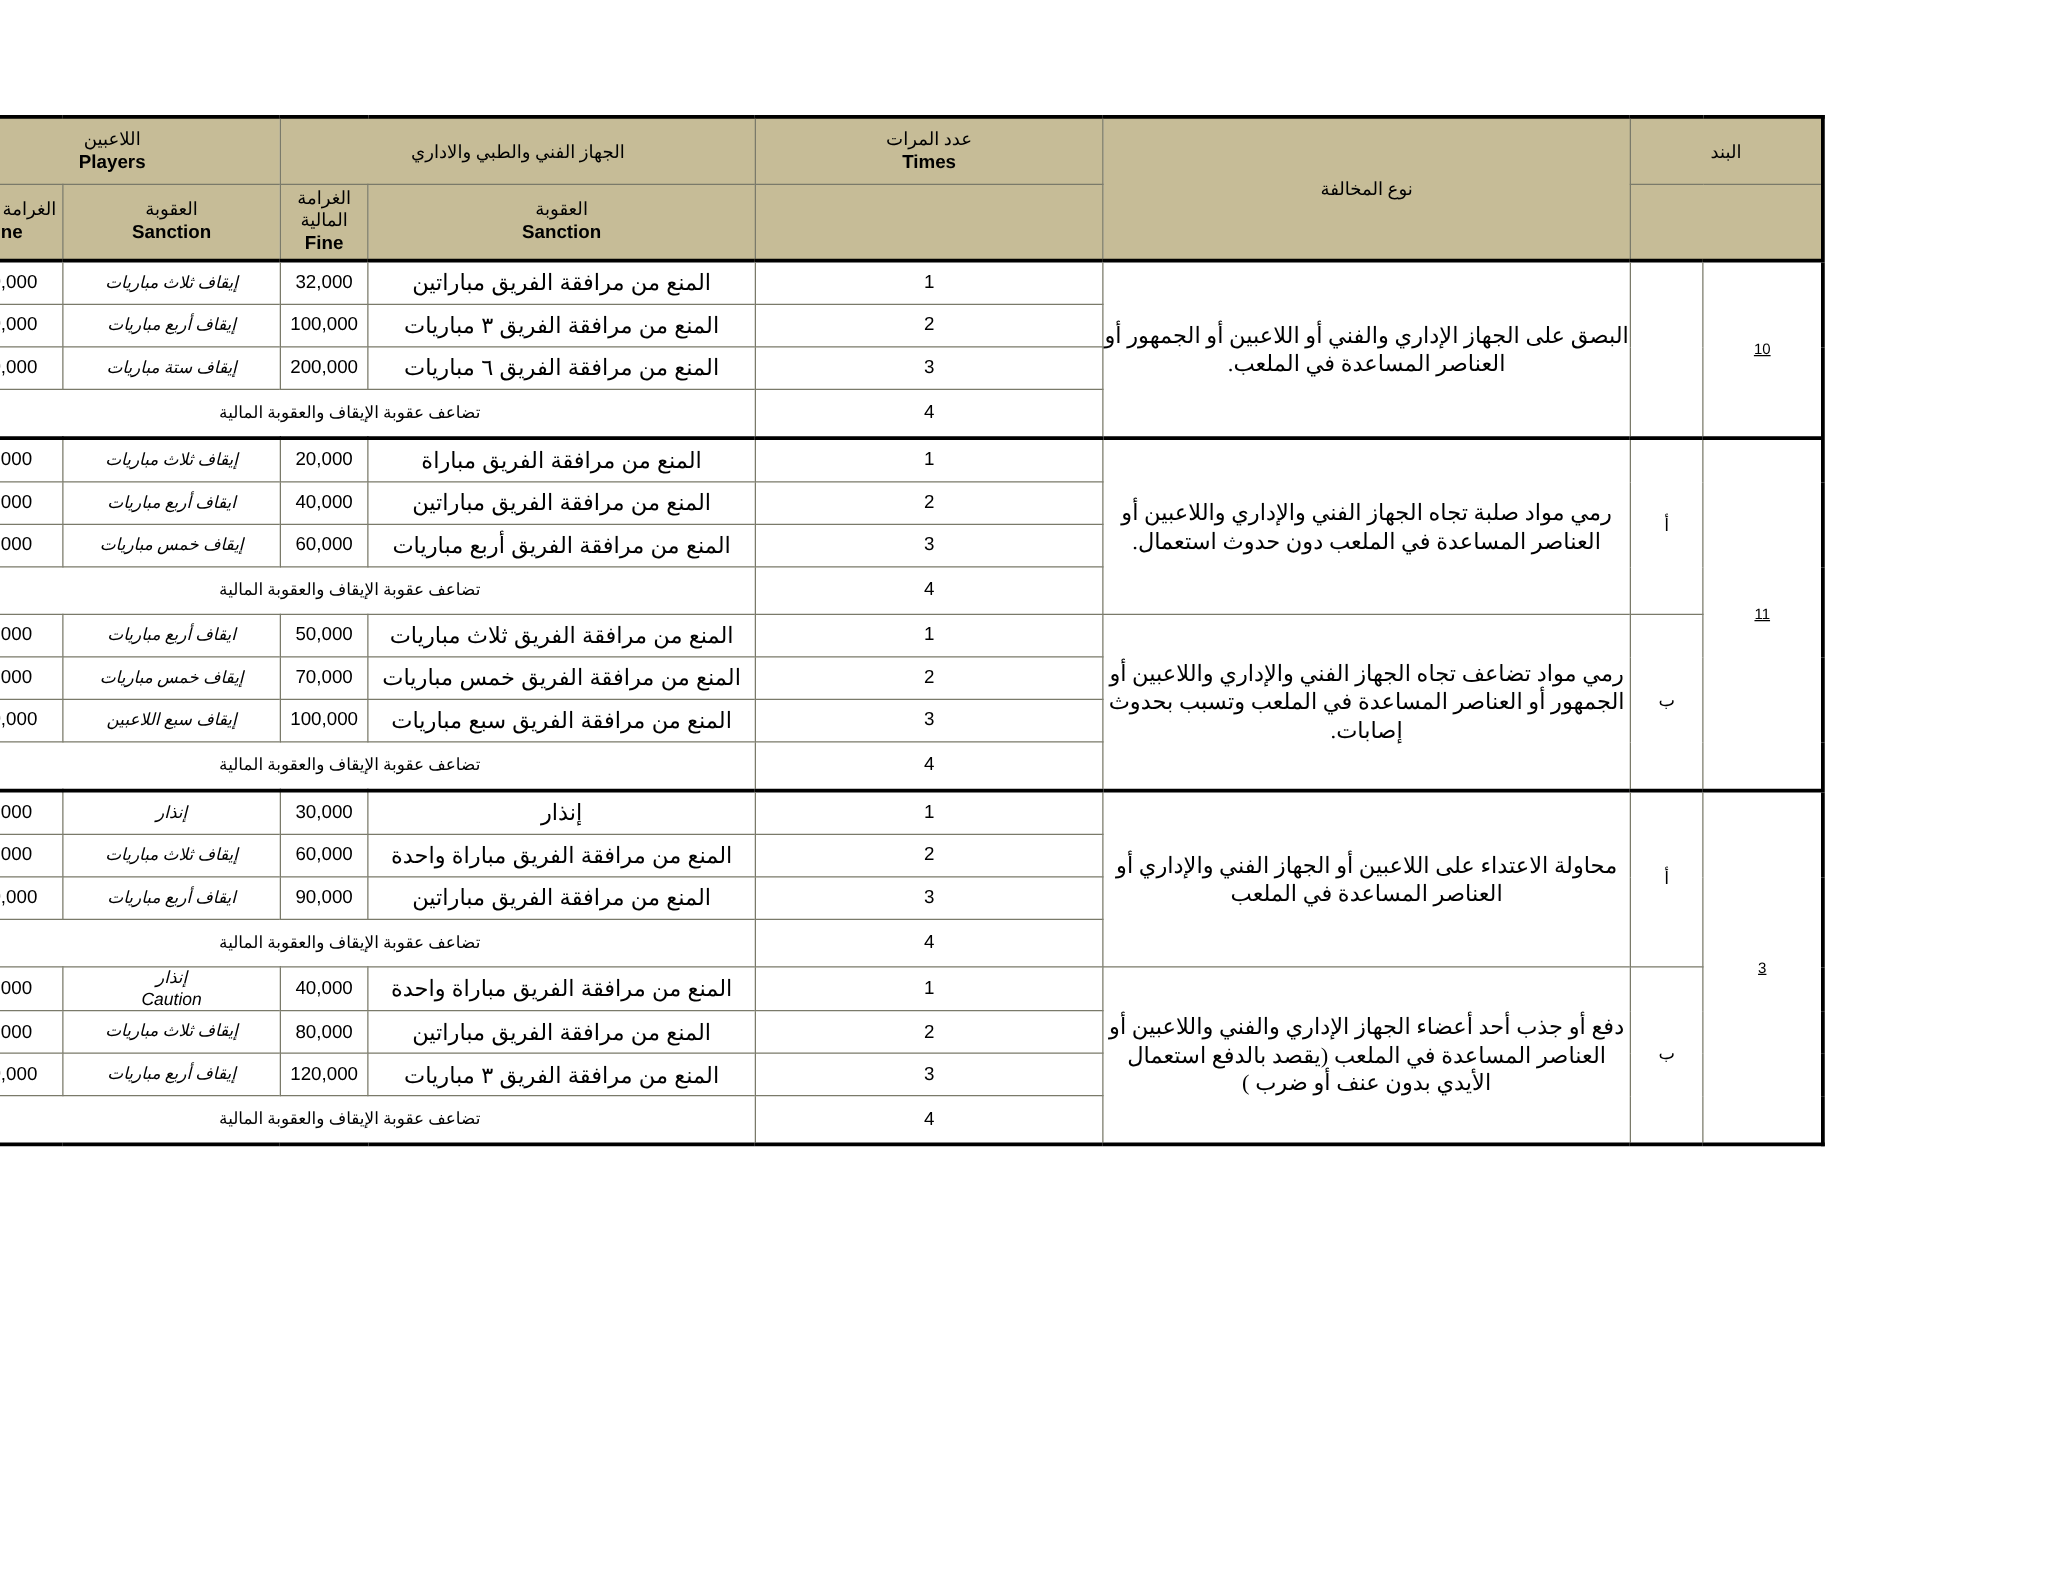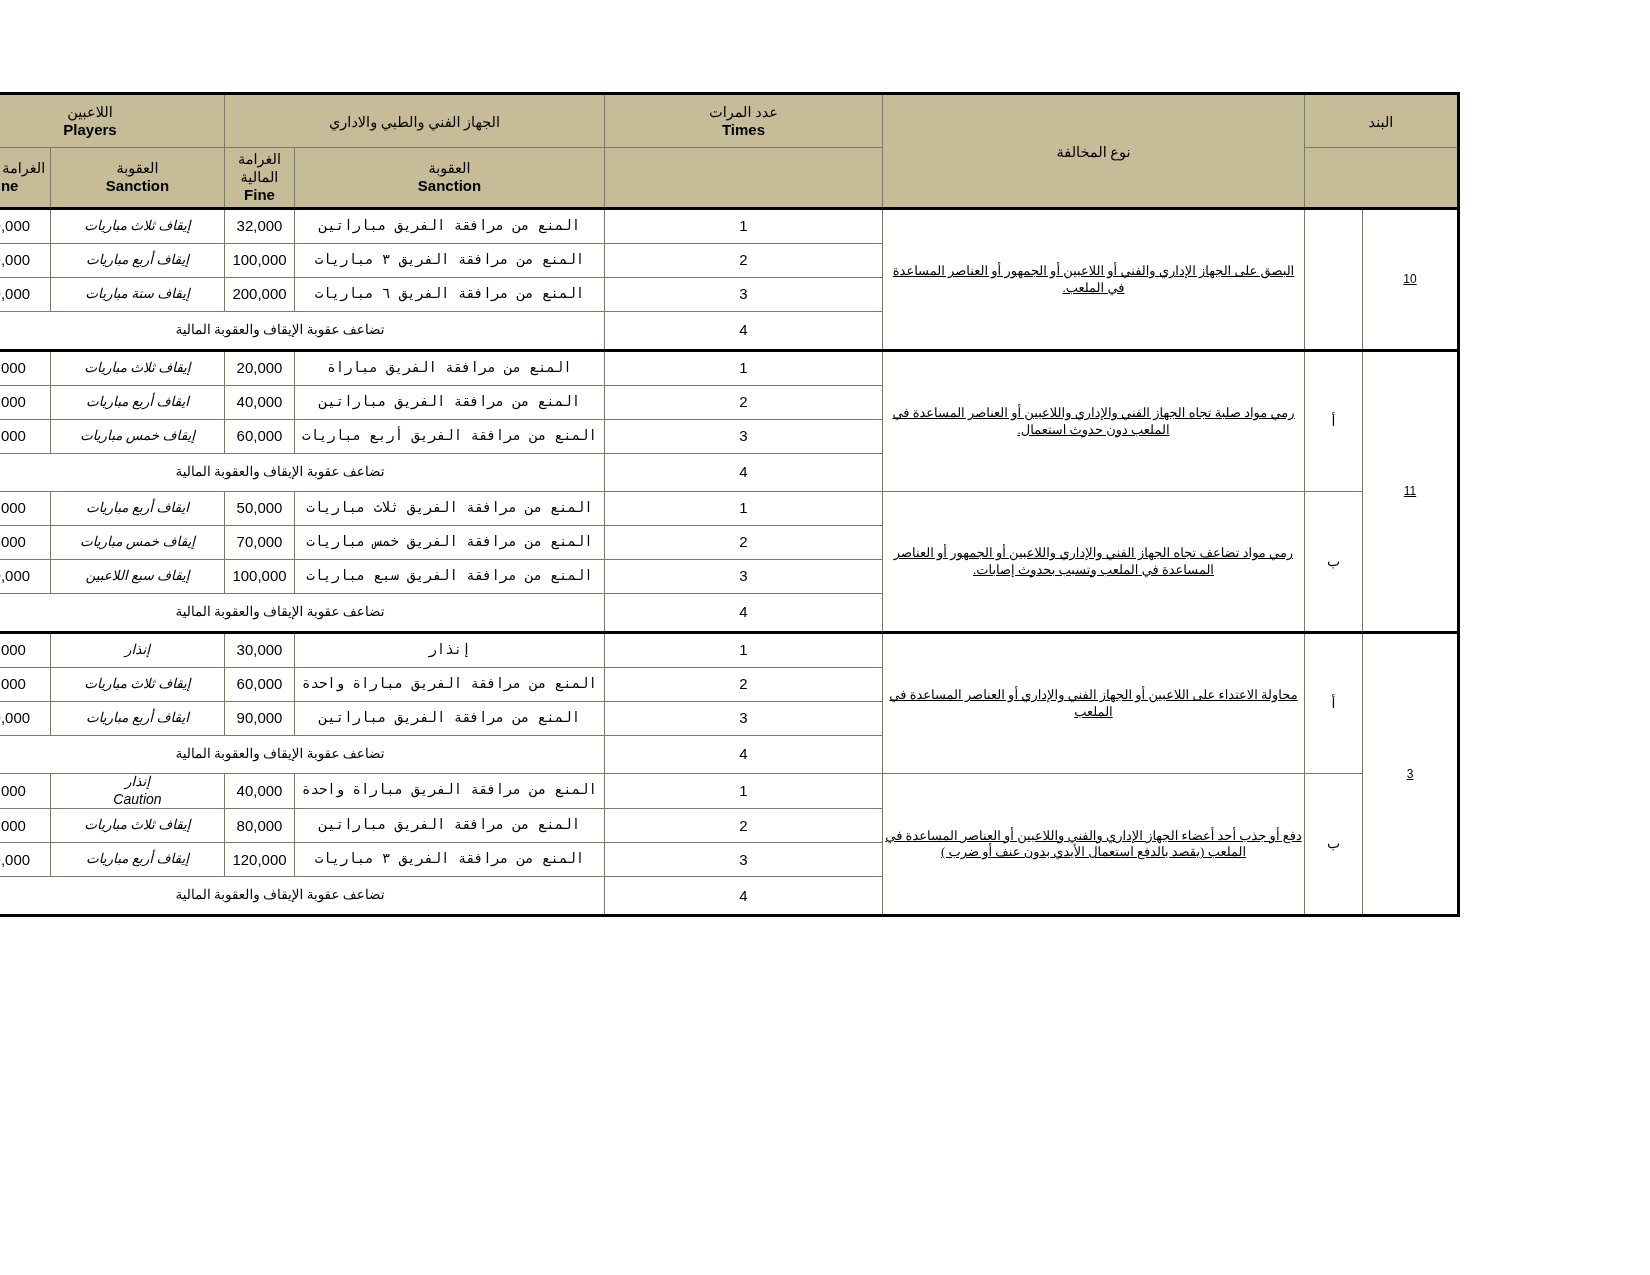--- a/index.html
+++ b/index.html
@@ -78,34 +78,33 @@
   .num {
     font-family: "Liberation Sans", "DejaVu Sans", sans-serif;
     font-size: 15px;
   }
   .ar-cell {
     font-size: 13.5px;
     font-family: "Liberation Serif", "DejaVu Serif", serif;
     font-style: italic;
   }
   .ar-small {
-    font-size: 14px;
-    font-family: Liberation Mono, monospace;
+    font-size: 18px;
+    font-family: Liberation Sans, sans-serif;
     margin-left: 44px;
   }
   .times {
     font-family: "Liberation Sans", "DejaVu Sans", sans-serif;
     font-size: 15px;
   }
   .viol {
-    font-size: 13px;
+    font-size: 18px;
     text-align: center;
     padding: 0 10px;
     line-height: 1.55;
-    text-decoration: underline;
   }
   .band {
     font-family: "Liberation Sans", "DejaVu Sans", sans-serif;
     font-size: 12px;
     text-decoration: underline;
   }
   .subletter {
     font-size: 14px;
   }
   .doubling {

